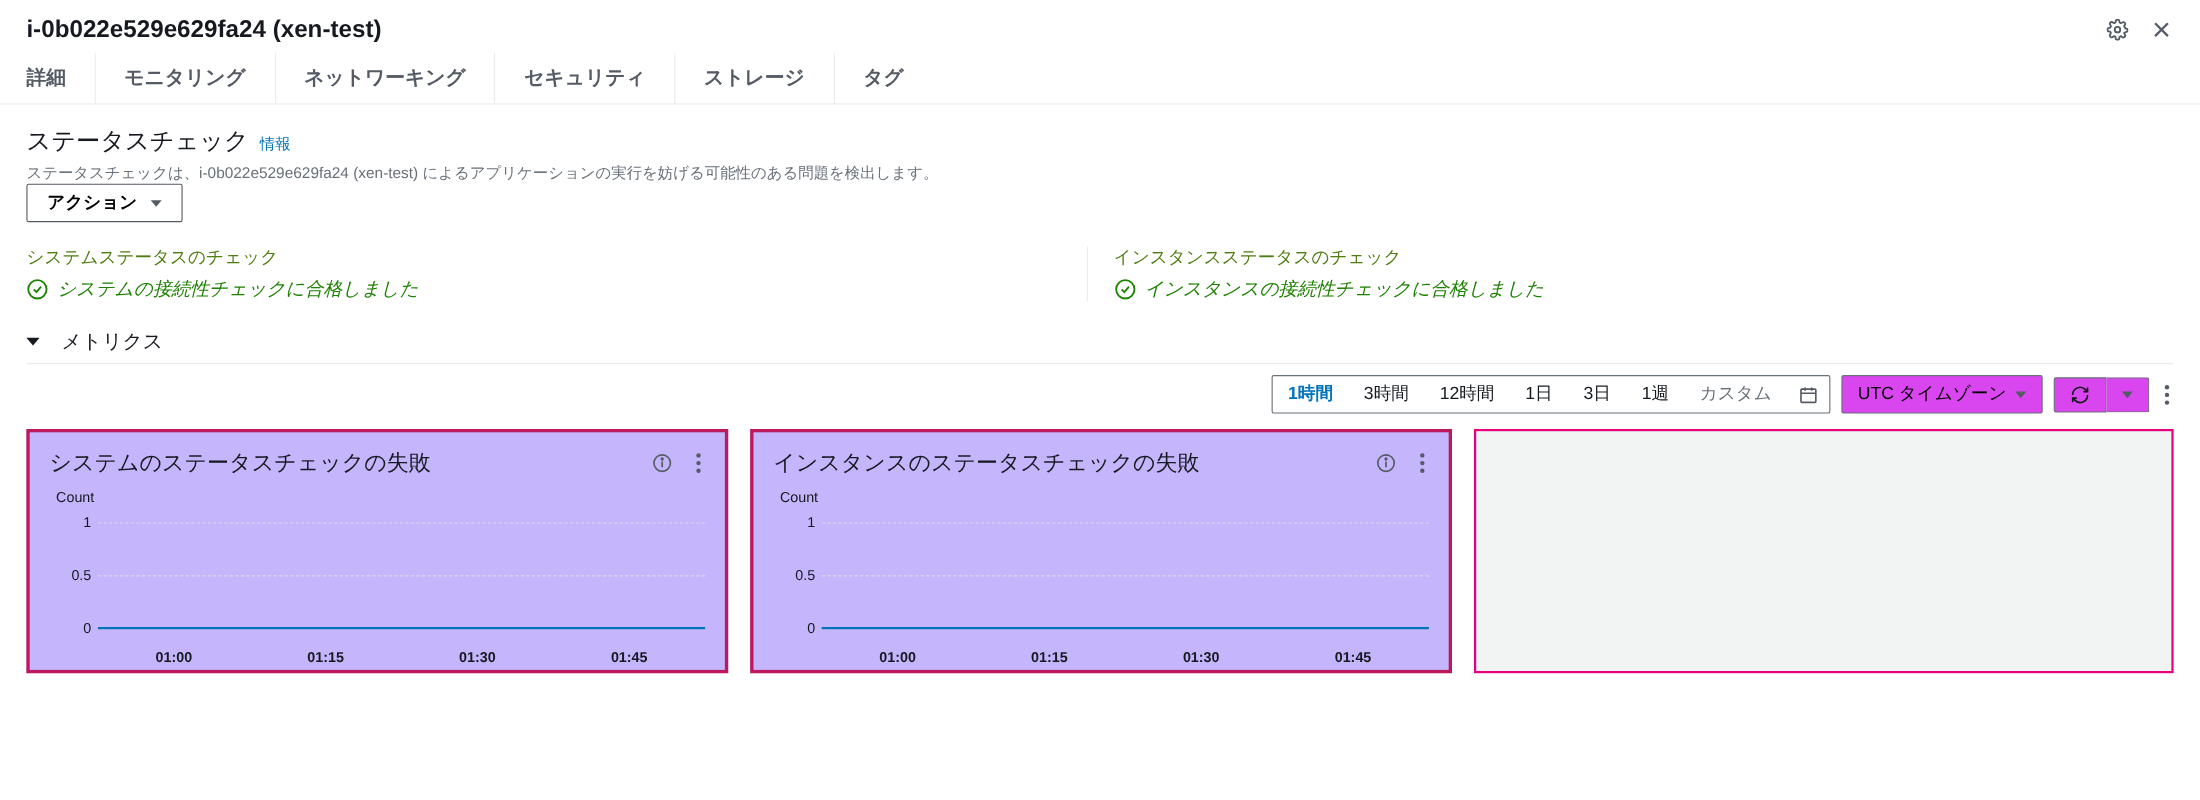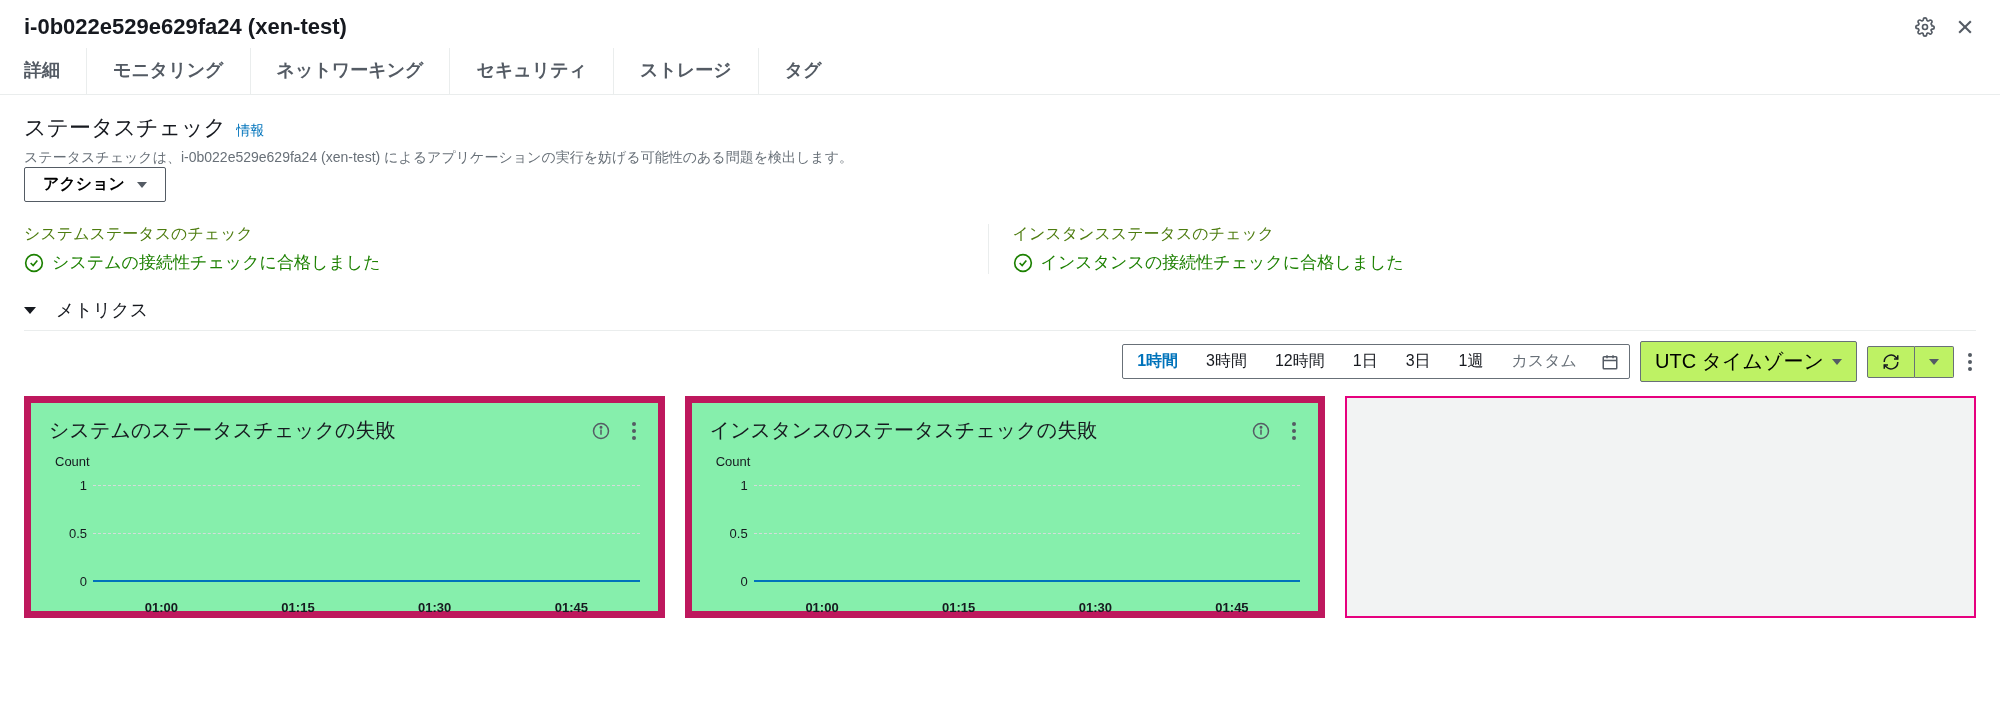--- a/index.html
+++ b/index.html
@@ -112,20 +112,21 @@
     border-left: 1px solid #eaeded;
     padding-left: 24px;
   }
   .status-label { font-size: 16px; color: #4d7c0f; margin-bottom: 6px; }
   .status-value {
     display: flex;
     align-items: center;
     gap: 8px;
     color: #1d8102;
     font-size: 17px;
+    font-style: italic;
   }
   .check-circle {
     width: 20px; height: 20px;
     flex: 0 0 20px;
   }
 
   .metrics-head {
     display: flex;
     align-items: center;
     gap: 20px;
@@ -161,23 +162,23 @@
     font-size: 16px;
     cursor: pointer;
     color: #16191f;
     white-space: nowrap;
   }
   .seg.active { color: #0073bb; font-weight: 700; }
   .seg.muted { color: #687078; }
   .seg.icon { display: flex; align-items: center; padding: 6px 10px; }
   .btn {
     border: 1px solid #687078;
-    background: #bef264;
+    background: #d946ef;
     padding: 6px 14px;
-    font-size: 20px;
+    font-size: 16px;
     cursor: pointer;
     display: flex;
     align-items: center;
     gap: 8px;
     border-radius: 2px;
     white-space: nowrap;
   }
   .btn-pair { display: flex; }
   .btn-pair .btn:first-child { border-top-right-radius: 0; border-bottom-right-radius: 0; }
   .btn-pair .btn:last-child { border-top-left-radius: 0; border-bottom-left-radius: 0; border-left: none; }
@@ -188,22 +189,22 @@
   }
   .kebab span { width: 4px; height: 4px; background: #545b64; border-radius: 50%; }
 
   .panels {
     display: flex;
     gap: 20px;
     margin-top: 14px;
   }
   .panel {
     flex: 1;
-    border: 7px solid #be185d;
-    background: #86efac;
+    border: 3px solid #be185d;
+    background: #c4b5fd;
     padding: 14px 18px 10px 18px;
     min-height: 222px;
   }
   .panel.highlight {
     border: 2px solid #e6007e;
     background: #f2f3f3;
   }
   .panel-head {
     display: flex;
     justify-content: space-between;

